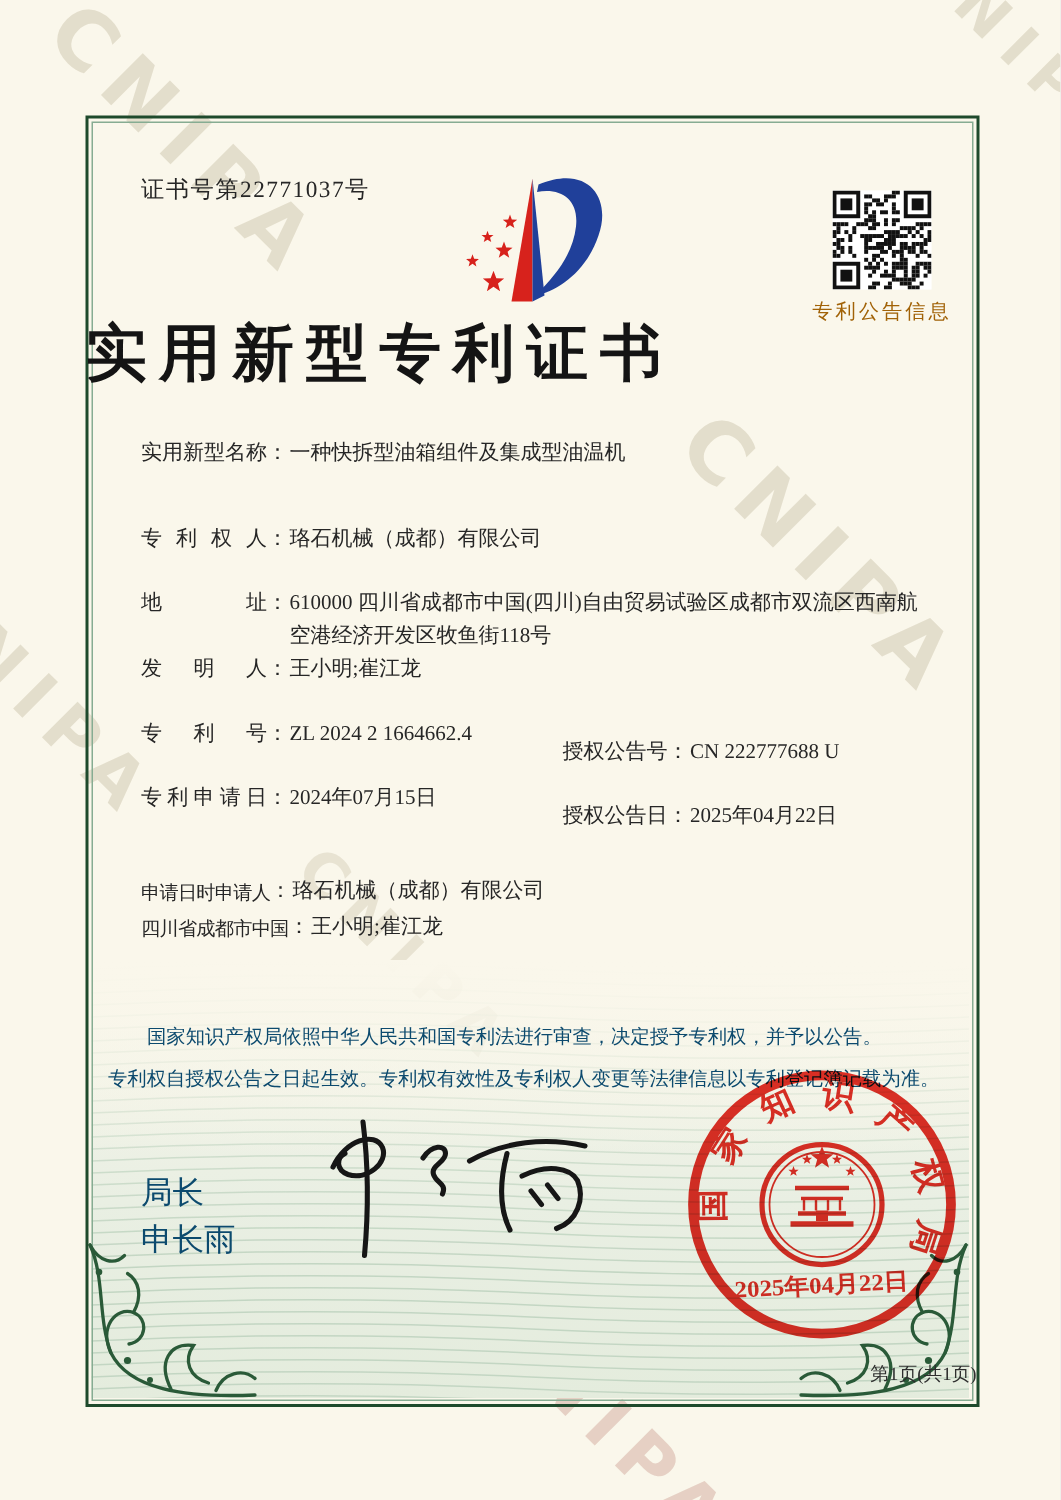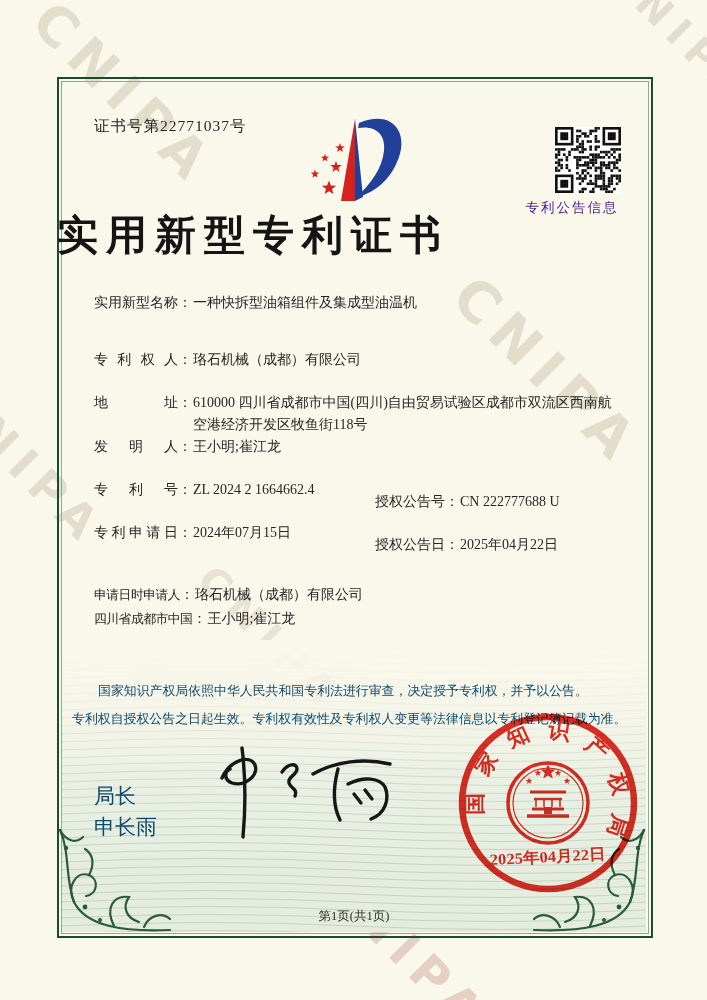--- a/index.html
+++ b/index.html
@@ -24,22 +24,22 @@
   .zone svg{position:absolute;left:0;top:0;}
   .zone .fade{position:absolute;left:0;top:0;width:100%;height:45%;
         background:linear-gradient(180deg,#faf7eb 0%,rgba(250,247,235,0) 100%);}
   .corner{position:absolute;z-index:3;}
   .corner-left{left:52px;top:808px;}
   .corner-right{left:532px;top:808px;transform:scaleX(-1);}
   
   .cert-no{position:absolute;left:94px;top:116px;font-size:15.5px;letter-spacing:1px;z-index:3;}
   .logo{position:absolute;left:296px;top:103px;z-index:3;}
   .qr{position:absolute;left:555px;top:127px;width:66px;height:66px;background:#fff;z-index:3;}
-  .qr-label{position:absolute;left:508px;top:199px;width:128px;text-align:center;font-size:13.5px;
-            letter-spacing:2px;color:#4c1d95;z-index:3;}
+  .qr-label{position:absolute;left:524px;top:199px;width:128px;text-align:center;font-size:13.5px;
+            letter-spacing:2px;color:#a16207;z-index:3;}
   .title{position:absolute;left:57px;top:208px;width:588px;margin:0;
          font-size:41px;font-weight:700;letter-spacing:8px;color:#141414;z-index:3;}
   
   .row{position:absolute;left:94px;font-size:14px;line-height:22px;z-index:3;white-space:nowrap;}
   .flabel{display:inline-block;width:84px;text-align:justify;text-align-last:justify;vertical-align:top;}
   .colon{display:inline-block;width:15px;vertical-align:top;}
   .fvalue{display:inline-block;vertical-align:top;}
   .row-addr .fvalue{width:424px;white-space:normal;}
   .row-addr{white-space:normal;}
   .rpair{position:absolute;left:281px;top:0;white-space:nowrap;margin-top:12px;}
@@ -52,21 +52,21 @@
              font-size:12.9px;line-height:27.5px;color:#0c4a6e;}
   .statement .l1{text-indent:26px;white-space:nowrap;}
   .statement .l2{white-space:nowrap;}
   
   .signer{position:absolute;left:94px;top:782px;z-index:4;
           font-family:Liberation Mono, monospace;font-size:21px;line-height:31px;color:#0c4a6e;}
   .signature{position:absolute;left:198px;top:742px;z-index:4;}
   
   .seal{position:absolute;left:456px;top:711px;z-index:4;opacity:.95;mix-blend-mode:multiply;}
   
-  .footer{position:absolute;left:57px;top:908px;width:594px;text-align:center;
+  .footer{position:absolute;left:57px;top:908px;width:594px;text-align:right;
           font-size:12.5px;color:#2e2e2e;z-index:3;}
 </style>
 </head>
 <body>
 
 <div class="page">
 
   <div class="wm wm1">CNIPA</div>
   <div class="wm wm2">CNIPA</div>
   <div class="wm wm3">CNIPA</div>

